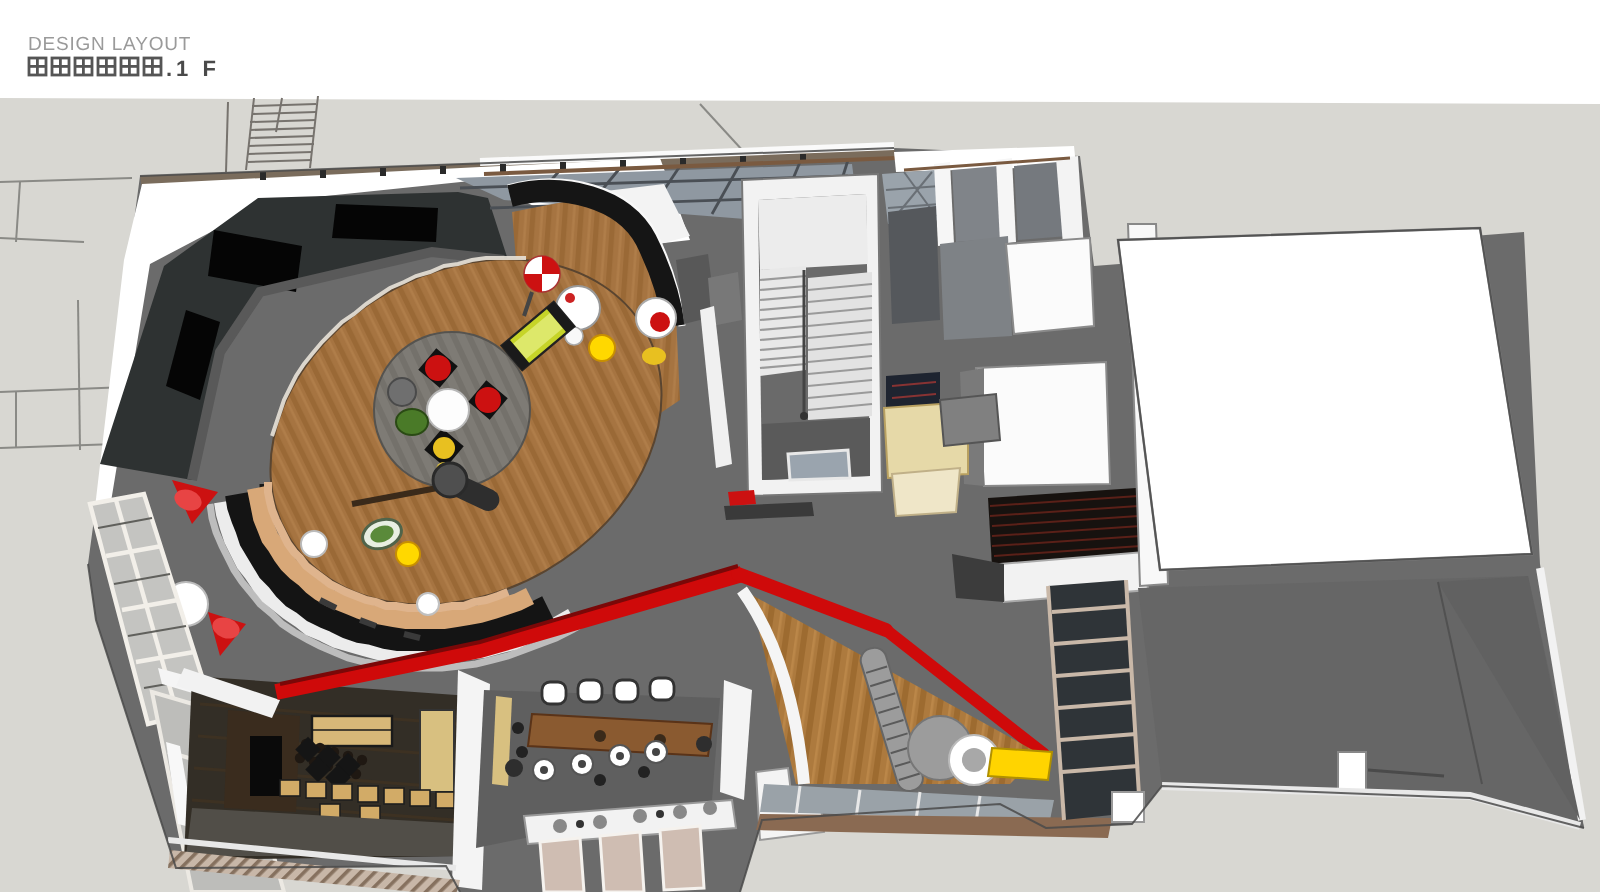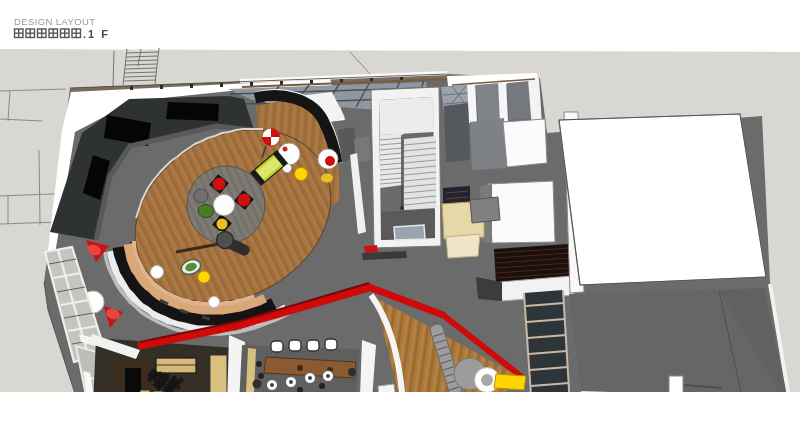--- a/index.html
+++ b/index.html
@@ -1,16 +1,16 @@
 <!DOCTYPE html>
 <html><head>
 <meta charset="utf-8">
 <style>
   html,body{margin:0;padding:0;background:#fff;}
-  #page{position:relative;width:800px;height:392px;overflow:hidden;background:#fff;
+  #page{position:relative;width:800px;height:446px;overflow:hidden;background:#fff;
         font-family:"Liberation Sans", sans-serif;}
   svg{position:absolute;left:0;top:0;}
 </style>
 </head>
 <body>
 <div id="page">
 <svg width="800" height="446" viewBox="0 0 800 446">
 <defs>
   <pattern id="wood1" width="8" height="8" patternUnits="userSpaceOnUse" patternTransform="rotate(4)">
     <rect width="8" height="8" fill="#a67441"></rect>

